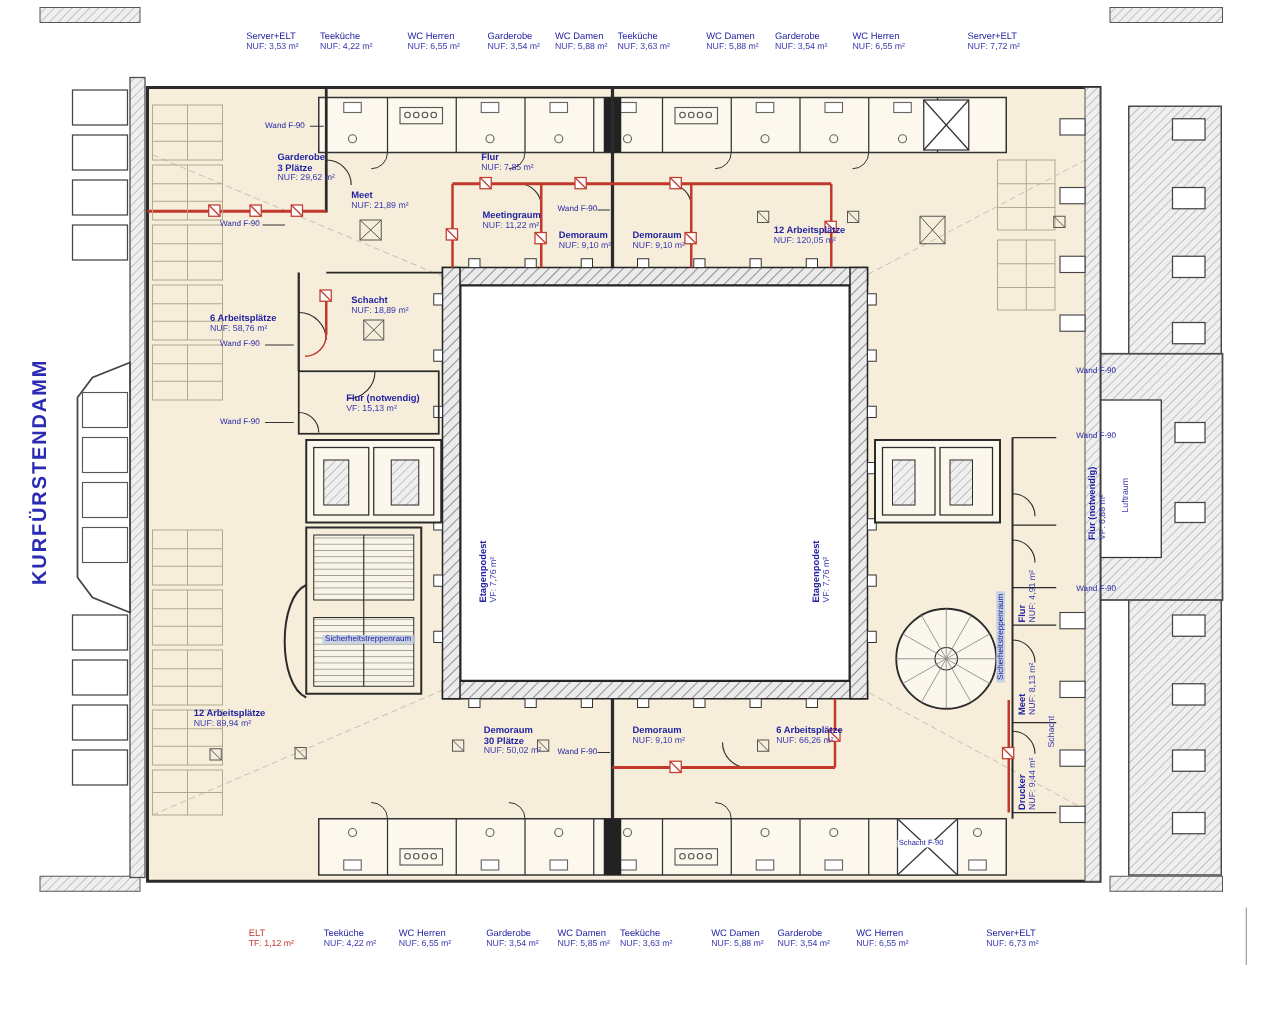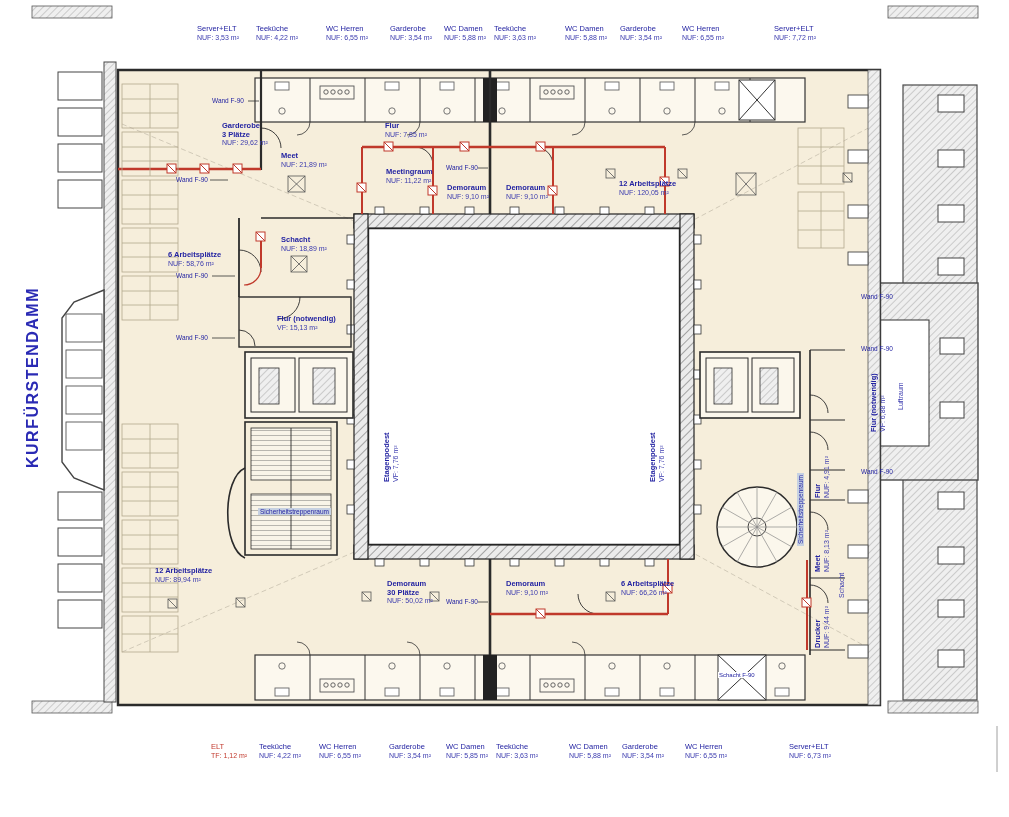--- a/index.html
+++ b/index.html
@@ -5,21 +5,21 @@
   html,body{margin:0;padding:0;background:#ffffff;}
   #stage{position:relative;width:1009px;height:817px;background:#fff;
          font-family:"Liberation Sans",sans-serif;overflow:hidden;}
   #stage svg{position:absolute;left:0;top:0;}
   .lbl{position:absolute;color:#2323a2;white-space:nowrap;line-height:8.5px;z-index:5;}
   .lbl .b{font-weight:bold;font-size:7.5px;}
   .lbl .a{font-weight:normal;font-size:7px;color:#3a3aae;}
   .strip{position:absolute;white-space:nowrap;line-height:9px;z-index:5;color:#2323a2;}
   .strip .b{font-weight:normal;font-size:7.5px;}
   .strip .a{font-size:7px;color:#3a3aae;}
-  .strip.red .b,.strip.red .a{color:#c23a2e;margin-left:12px;}
+  .strip.red .b,.strip.red .a{color:#c23a2e;}
   .wand{position:absolute;color:#2323a2;font-size:6.5px;white-space:nowrap;z-index:5;}
   .rot{transform-origin:0 0;transform:rotate(-90deg);}
   .hl{background:#c6d1e2;padding:0 2px;}
   .tiny{font-size:5.5px;}
   .street{position:absolute;color:#2a2ab4;font-weight:bold;font-size:16px;
           letter-spacing:1.5px;white-space:nowrap;z-index:5;
           transform-origin:0 0;transform:rotate(-90deg);}
   .schachtlbl{position:absolute;color:#2323a2;font-size:6px;background:#fff;
           padding:0 1px;white-space:nowrap;z-index:5;}
 </style>

